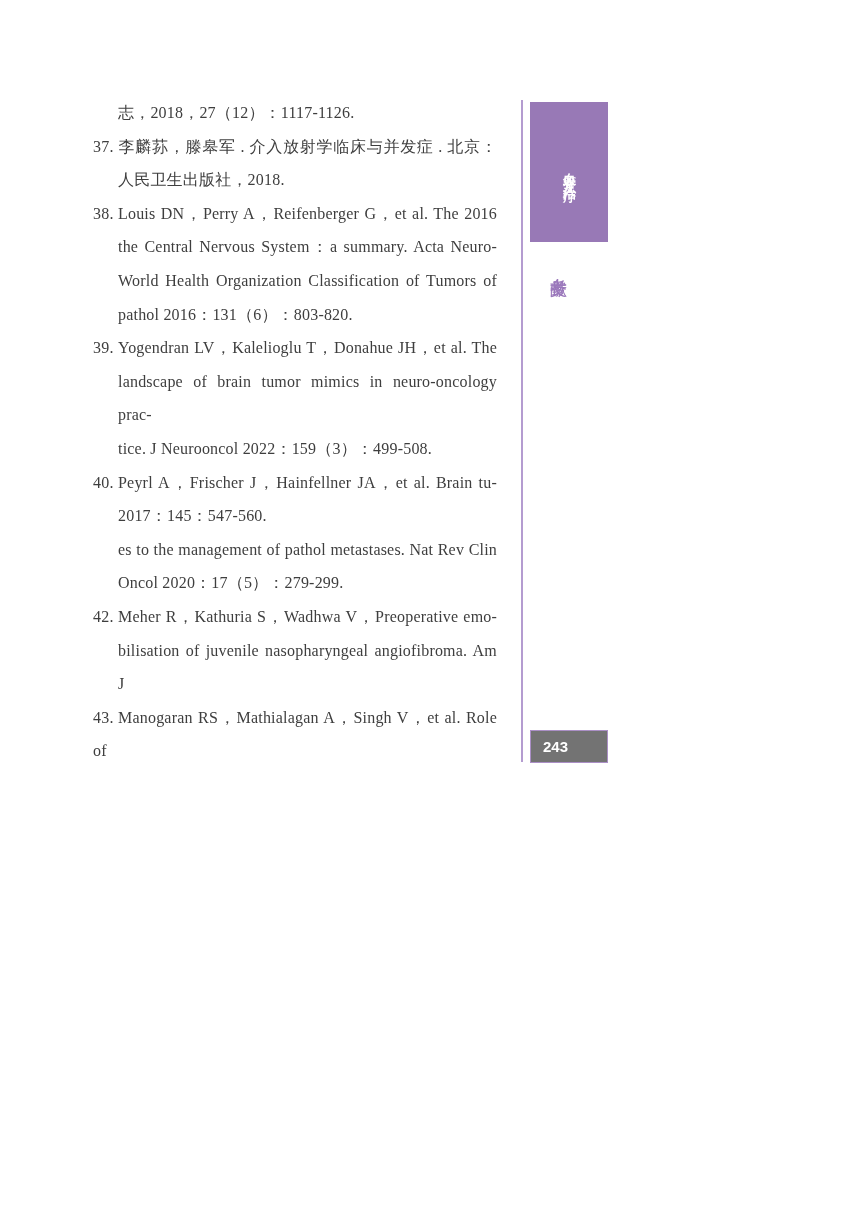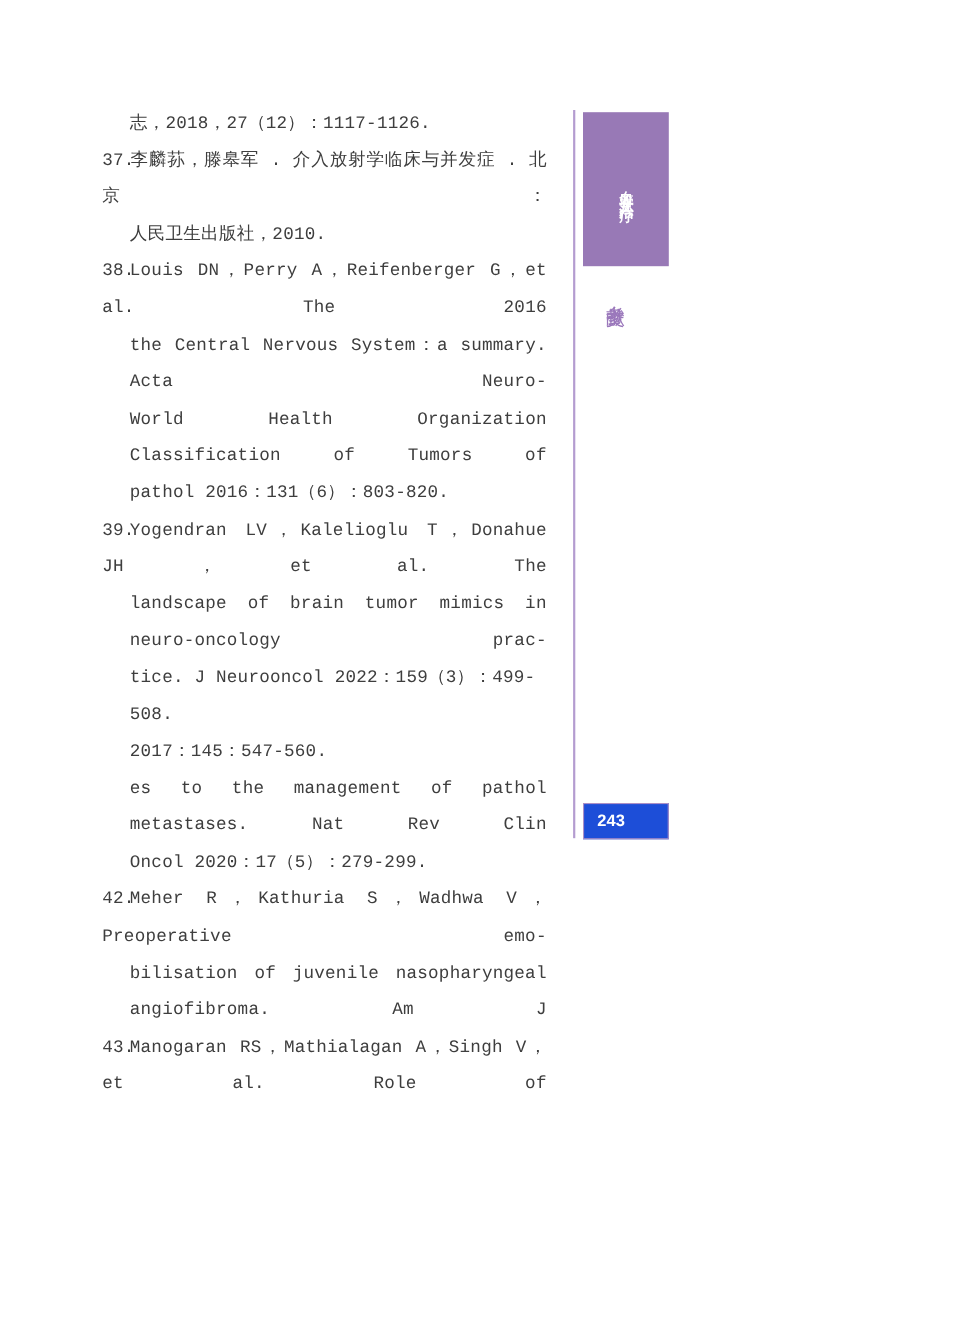--- a/index.html
+++ b/index.html
@@ -21,21 +21,20 @@
     left: 93px;
     top: 96px;
     width: 404px;
     font-size: 16px;
     line-height: 33.6px;
     color: #3e3e3e;
     letter-spacing: 0.2px;
   }
   .ref-line {
     text-align: left;
-    font-family: Liberation Mono, monospace;
   }
   .ref-line.justify {
     text-align: justify;
     text-align-last: justify;
   }
   .ref-line.cont {
     margin-left: 25px;
   }
   .refnum {
     display: inline-block;
@@ -82,54 +81,55 @@
     font-family: "DejaVu Serif", "Liberation Serif", serif;
     font-size: 17px;
     letter-spacing: 1px;
   }
   .page-badge {
     position: absolute;
     left: 530px;
     top: 730px;
     width: 78px;
     height: 33px;
-    background: #1d4ed8;
+    background: #737373;
     box-sizing: border-box;
     border: 1px solid #ab8fc6;
     color: #ffffff;
     font-family: "Liberation Sans", "DejaVu Sans", sans-serif;
     font-weight: bold;
     font-size: 15px;
     line-height: 31px;
     padding-left: 12px;
   }
 </style>
 </head>
 <body>
 
 <div class="refs" id="refs">
     <div>
       <div class="ref-line cont">志，2018，27（12）：1117-1126.</div>
     </div>
     <div>
       <div class="ref-line justify"><span class="refnum">37.</span>李麟荪，滕皋军 . 介入放射学临床与并发症 . 北京：</div>
-      <div class="ref-line cont">人民卫生出版社，2010.</div>
+      <div class="ref-line cont">人民卫生出版社，2018.</div>
     </div>
     <div>
       <div class="ref-line justify"><span class="refnum">38.</span>Louis DN，Perry A，Reifenberger G，et al. The 2016</div>
       <div class="ref-line justify cont">the Central Nervous System：a summary. Acta Neuro-</div>
       <div class="ref-line justify cont">World Health Organization Classification of Tumors of</div>
       <div class="ref-line cont">pathol 2016：131（6）：803-820.</div>
     </div>
     <div>
       <div class="ref-line justify"><span class="refnum">39.</span>Yogendran LV，Kalelioglu T，Donahue JH，et al. The</div>
       <div class="ref-line justify cont">landscape of brain tumor mimics in neuro-oncology prac-</div>
       <div class="ref-line cont">tice. J Neurooncol 2022：159（3）：499-508.</div>
     </div>
     <div>
+      <div class="ref-line justify"><span class="refnum">40.</span>Peyrl A，Frischer J，Hainfellner JA，et al. Brain tu-</div>
       <div class="ref-line cont">2017：145：547-560.</div>
     </div>
     <div>
       <div class="ref-line justify cont">es to the management of pathol metastases. Nat Rev Clin</div>
       <div class="ref-line cont">Oncol 2020：17（5）：279-299.</div>
     </div>
     <div>
       <div class="ref-line justify"><span class="refnum">42.</span>Meher R，Kathuria S，Wadhwa V，Preoperative emo-</div>
       <div class="ref-line justify cont">bilisation of juvenile nasopharyngeal angiofibroma. Am J</div>
     </div>

